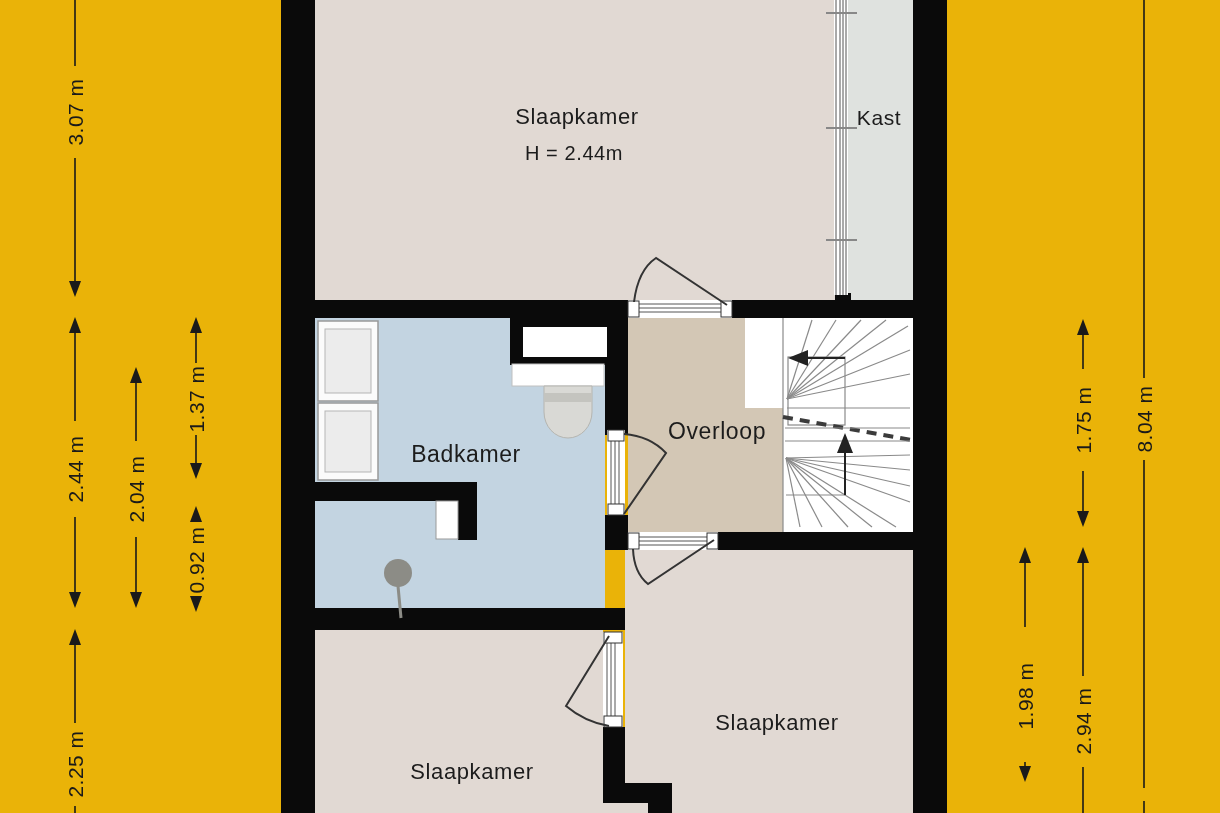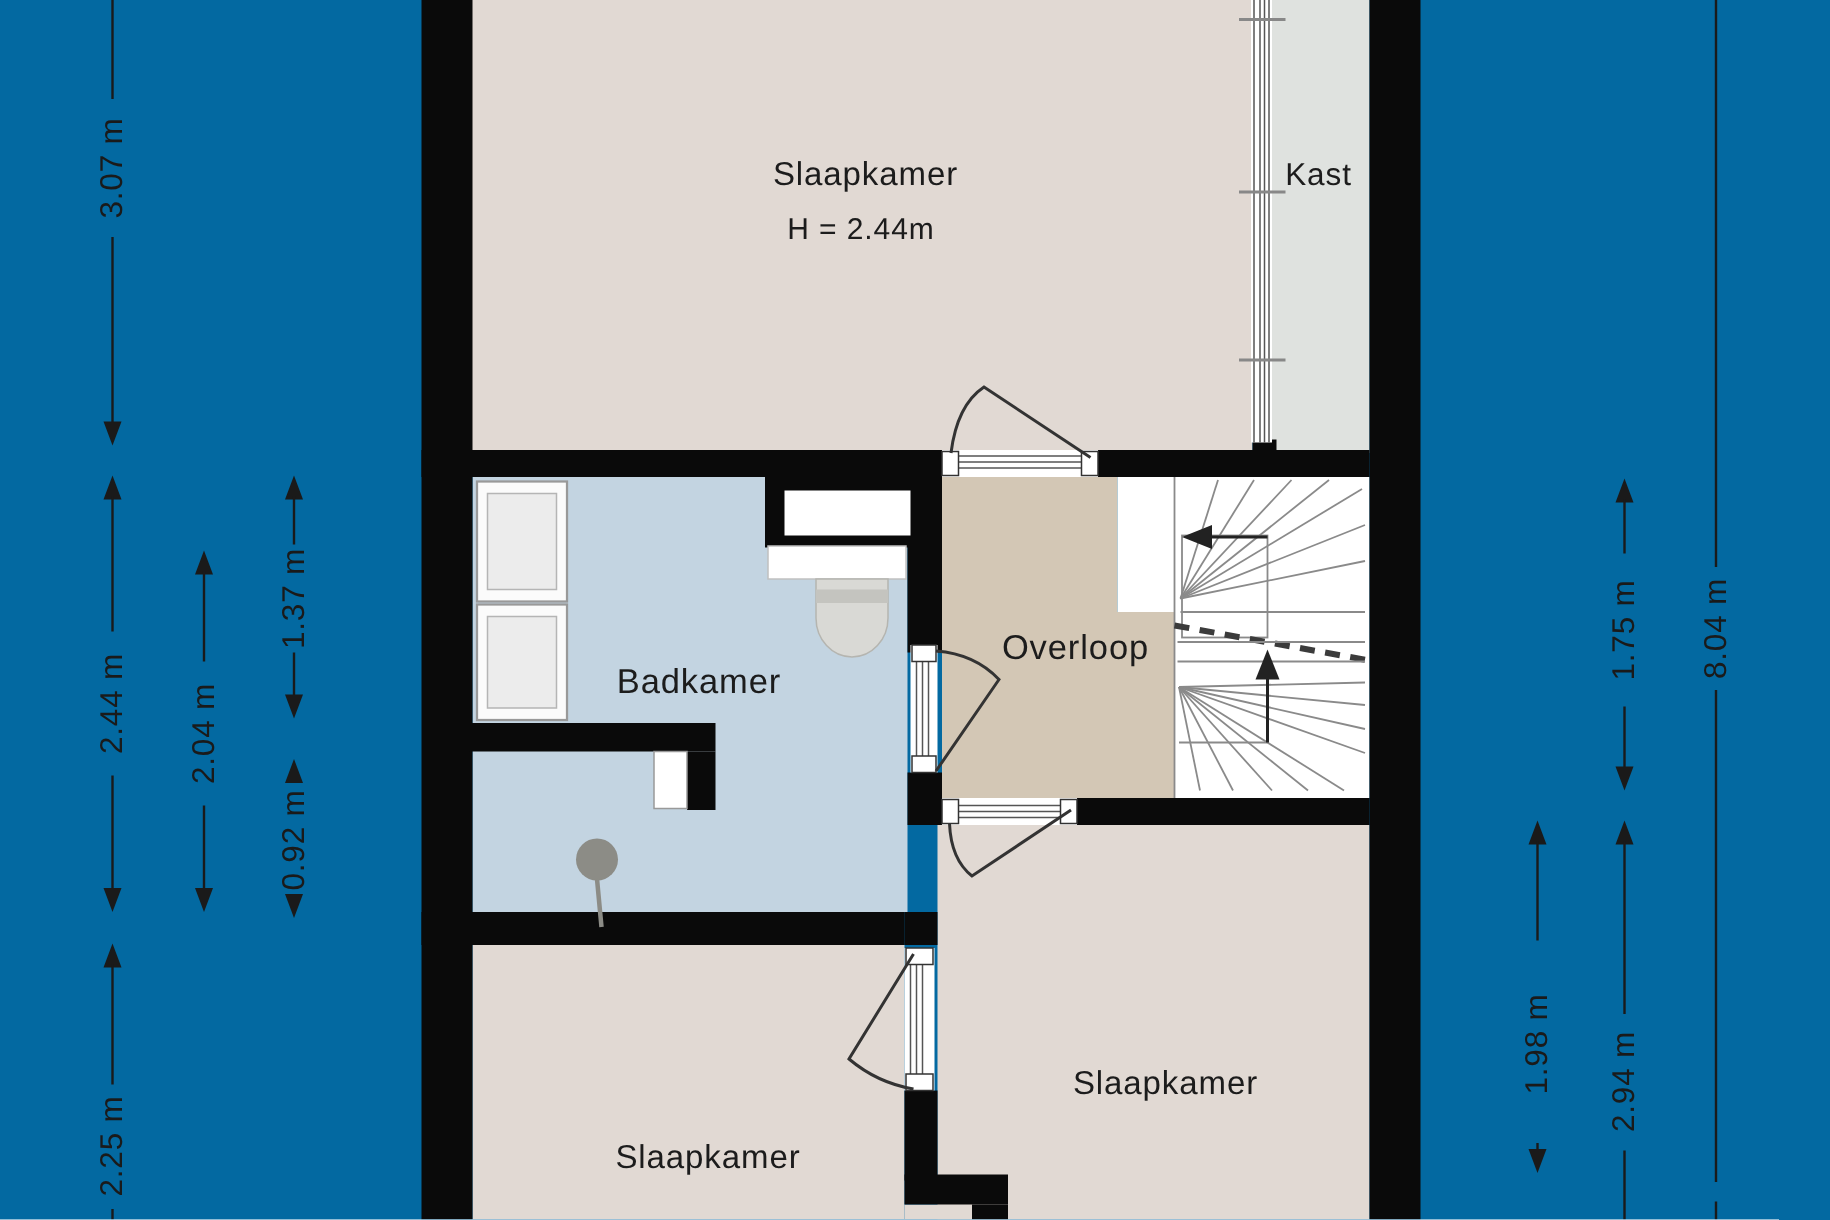--- a/index.html
+++ b/index.html
@@ -1,16 +1,16 @@
 <!DOCTYPE html>
 <html><head>
 <meta charset="utf-8">
 <style>
   html,body{margin:0;padding:0;background:#ffffff;}
-  .canvas{position:relative;width:1220px;height:813px;background:#0369a1;overflow:hidden;
+  .canvas{position:relative;width:1220px;height:813px;background:#eab308;overflow:hidden;
           font-family:"Liberation Sans",sans-serif;}
   svg{display:block}
   .room-label{font-family:"Liberation Sans",sans-serif;fill:#1c1c1c;letter-spacing:0.6px;}
   .dim-label{font-family:"Liberation Sans",sans-serif;fill:#1a1a1a;font-size:21px;letter-spacing:0.5px;}
   .dimline{stroke:#1a1a1a;stroke-width:1.6;}
   .dimhead{fill:#1a1a1a;}
   .stairline{stroke:#8a8a8a;stroke-width:1.2;fill:none;}
   .stairarrow{stroke:#222;stroke-width:2;fill:none;}
   .doorframe-line{stroke:#555;stroke-width:1;}
   .doorcap{fill:#ffffff;stroke:#333;stroke-width:1;}

